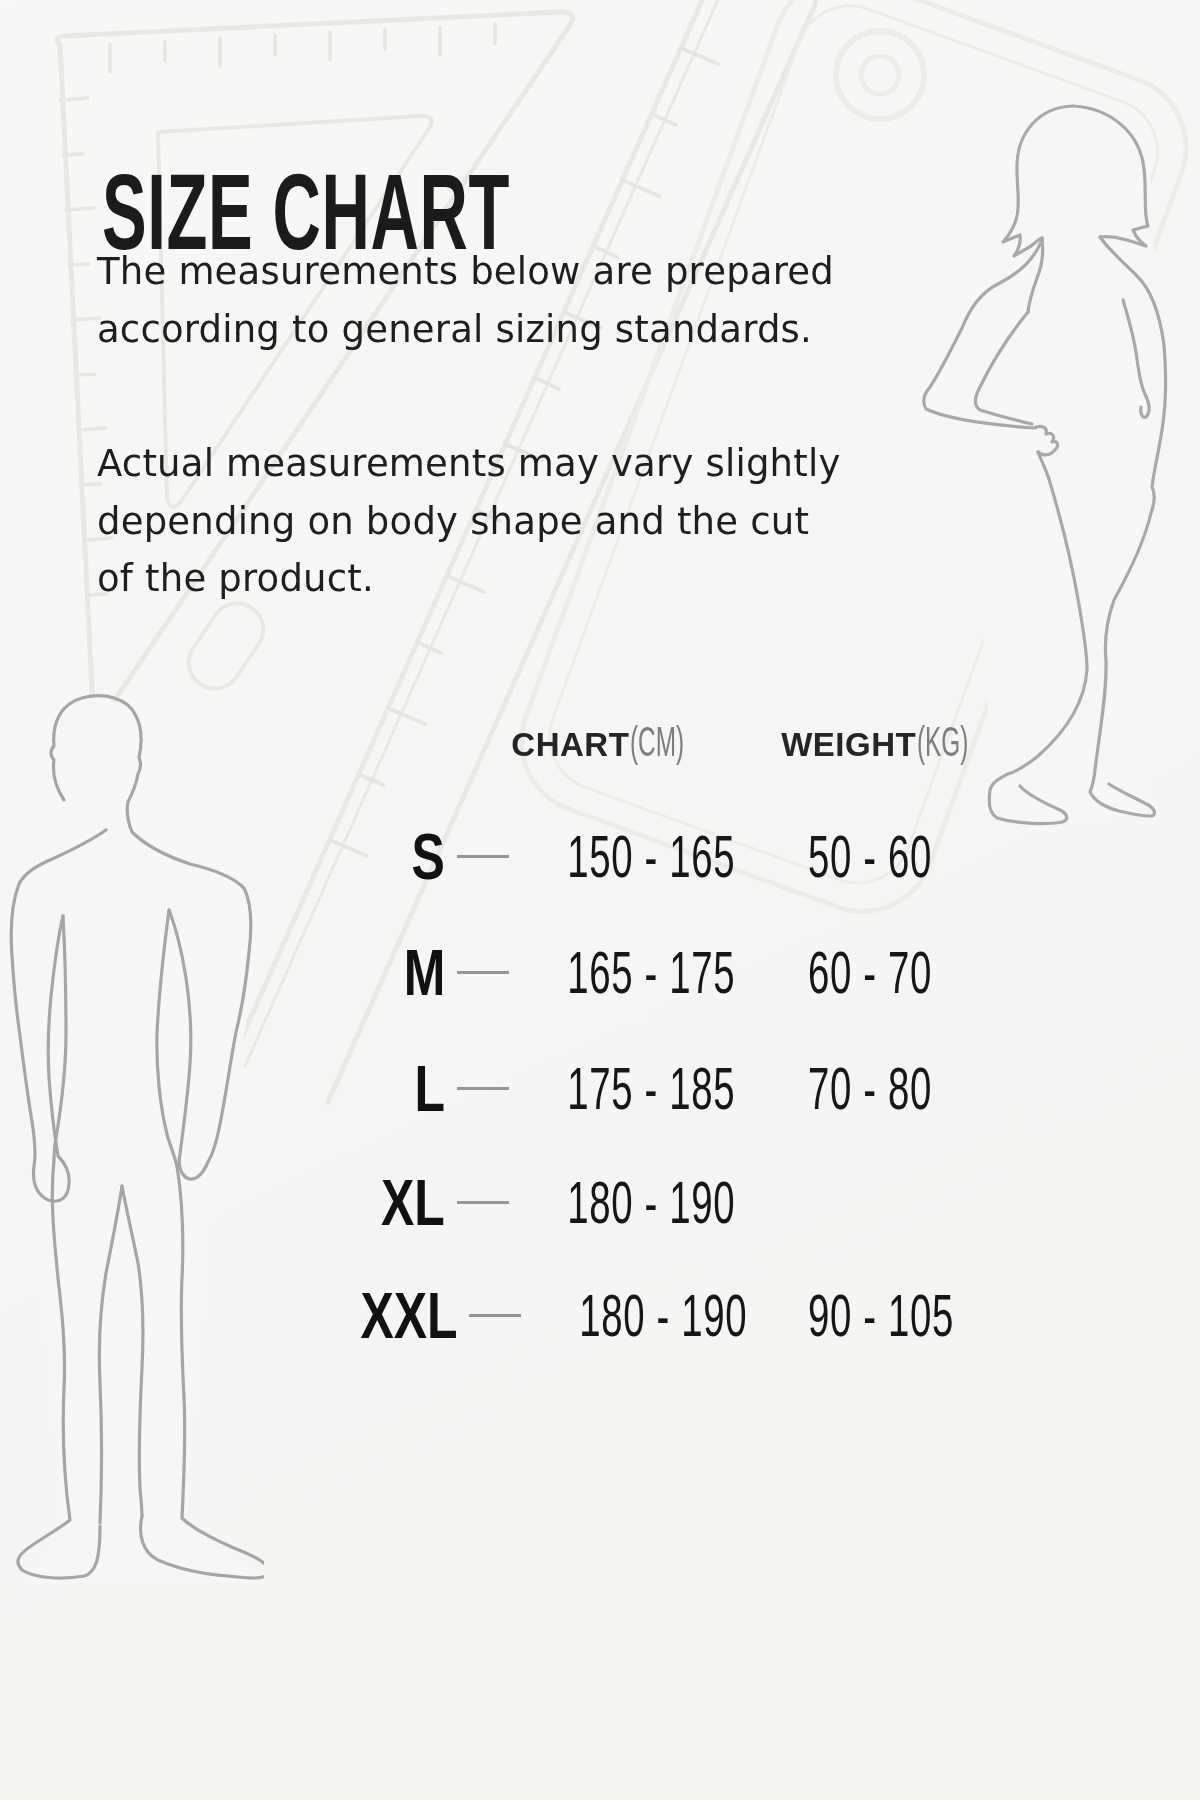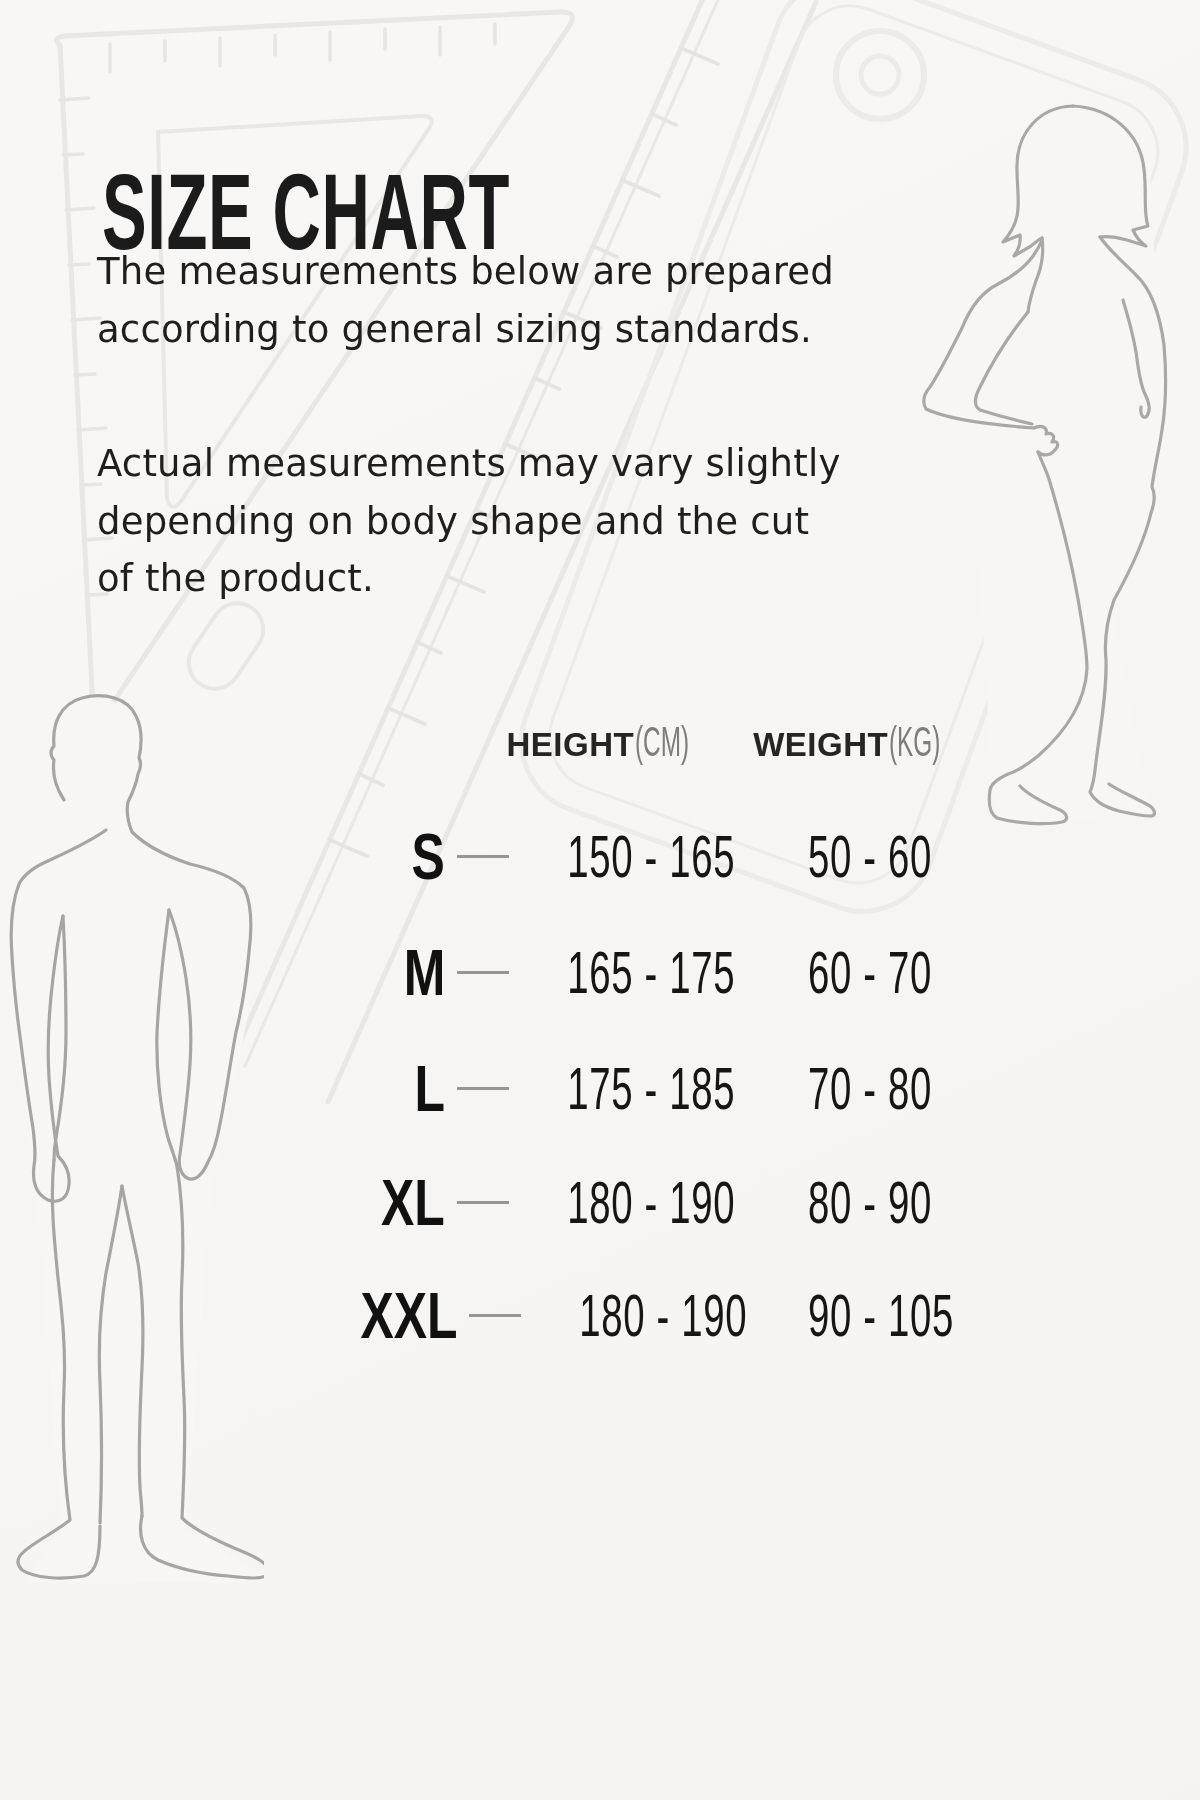--- a/index.html
+++ b/index.html
@@ -22,21 +22,21 @@
 
   .para{
     position:absolute;left:97px;font-size:37px;line-height:57.5px;
     letter-spacing:0.2px;color:#1e1e1e;
   }
   .para1{top:243px;}
   .para2{top:407px;margin-top:28px;}
 
   .thead{position:absolute;left:0;top:712px;width:1200px;height:60px;line-height:60px;}
   .h-height{position:absolute;left:505px;width:225px;text-align:center;}
-  .h-weight{position:absolute;left:748px;width:235px;text-align:center;}
+  .h-weight{position:absolute;left:776px;width:235px;text-align:center;}
   .h-label{
     font-family:"Liberation Sans",sans-serif;font-weight:bold;font-size:33px;
     letter-spacing:0.5px;color:#252525;vertical-align:baseline;
   }
   .h-unit{
     display:inline-block;transform:scaleX(0.58);transform-origin:left center;
     font-family:"Liberation Sans",sans-serif;font-weight:normal;font-size:42px;
     color:#7d7d7d;margin-left:1px;vertical-align:baseline;white-space:nowrap;
   }
 
@@ -202,21 +202,21 @@
     <div>according to general sizing standards.</div>
   </div>
   <div class="para para2">
     <div>Actual measurements may vary slightly</div>
     <div>depending on body shape and the cut</div>
     <div>of the product.</div>
   </div>
 
   <div class="thead">
     <div class="h-height">
-      <span class="h-label">HEIGHT</span><span class="h-unit">(CM)</span>
+      <span class="h-label">CHART</span><span class="h-unit">(CM)</span>
     </div>
     <div class="h-weight">
       <span class="h-label">WEIGHT</span><span class="h-unit">(KG)</span>
     </div>
   </div>
 
   <div class="trow row-0">
     <div class="c-size"><span class="sz">S</span></div>
     <div class="c-dash"></div>
     <div class="c-height"><span class="num">150 - 165</span></div>
@@ -231,21 +231,20 @@
   <div class="trow row-2">
     <div class="c-size"><span class="sz">L</span></div>
     <div class="c-dash"></div>
     <div class="c-height"><span class="num">175 - 185</span></div>
     <div class="c-weight"><span class="num">70 - 80</span></div>
   </div>
   <div class="trow row-3">
     <div class="c-size"><span class="sz">XL</span></div>
     <div class="c-dash"></div>
     <div class="c-height"><span class="num">180 - 190</span></div>
-    <div class="c-weight"><span class="num">80 - 90</span></div>
   </div>
   <div class="trow row-4">
     <div class="c-size"><span class="sz">XXL</span></div>
     <div class="c-dash"></div>
     <div class="c-height"><span class="num">180 - 190</span></div>
     <div class="c-weight"><span class="num">90 - 105</span></div>
   </div>
 
 
 </div>

